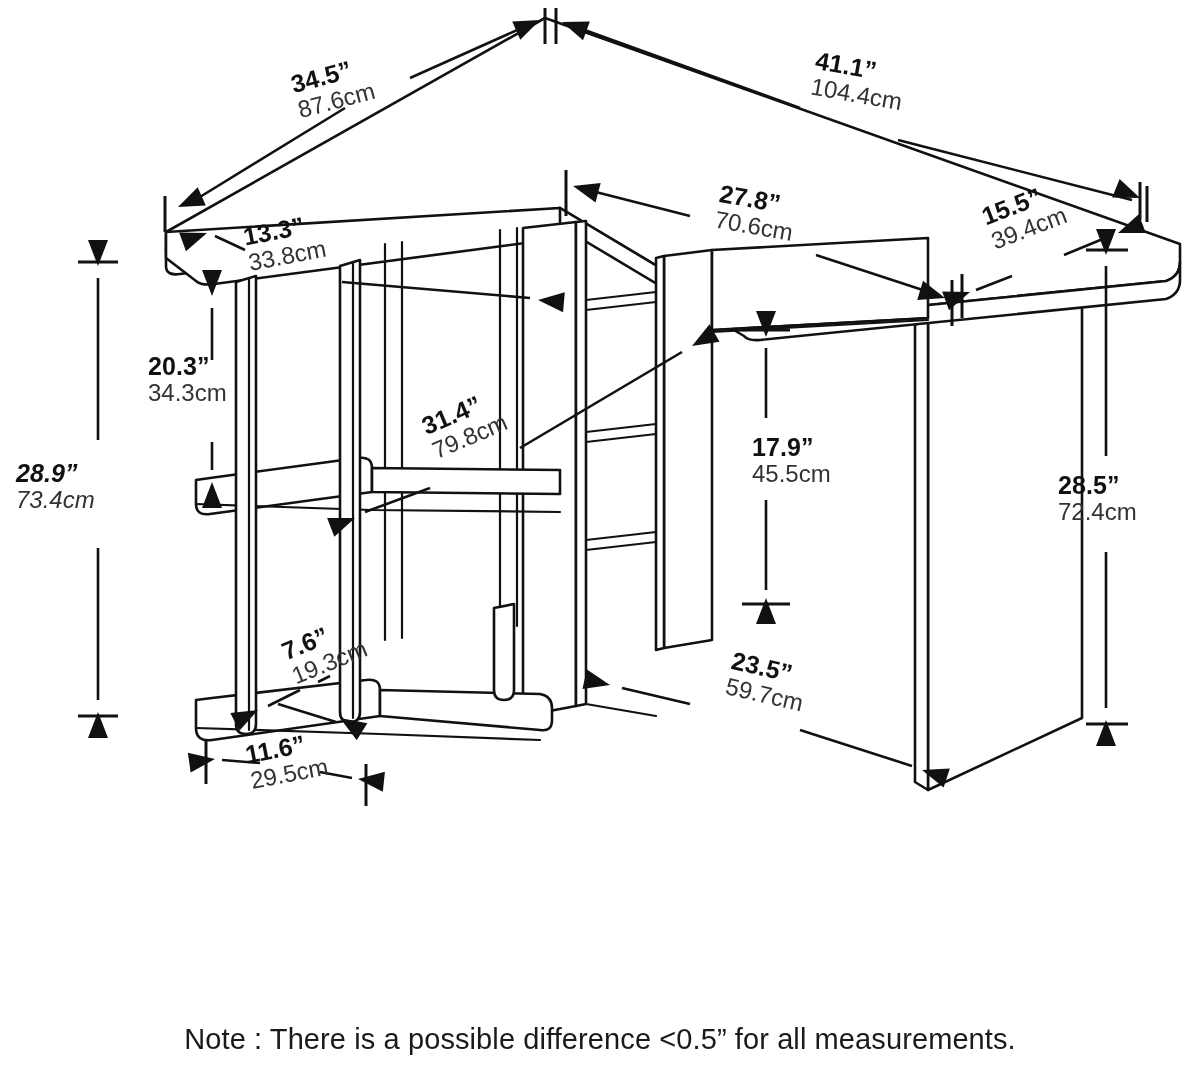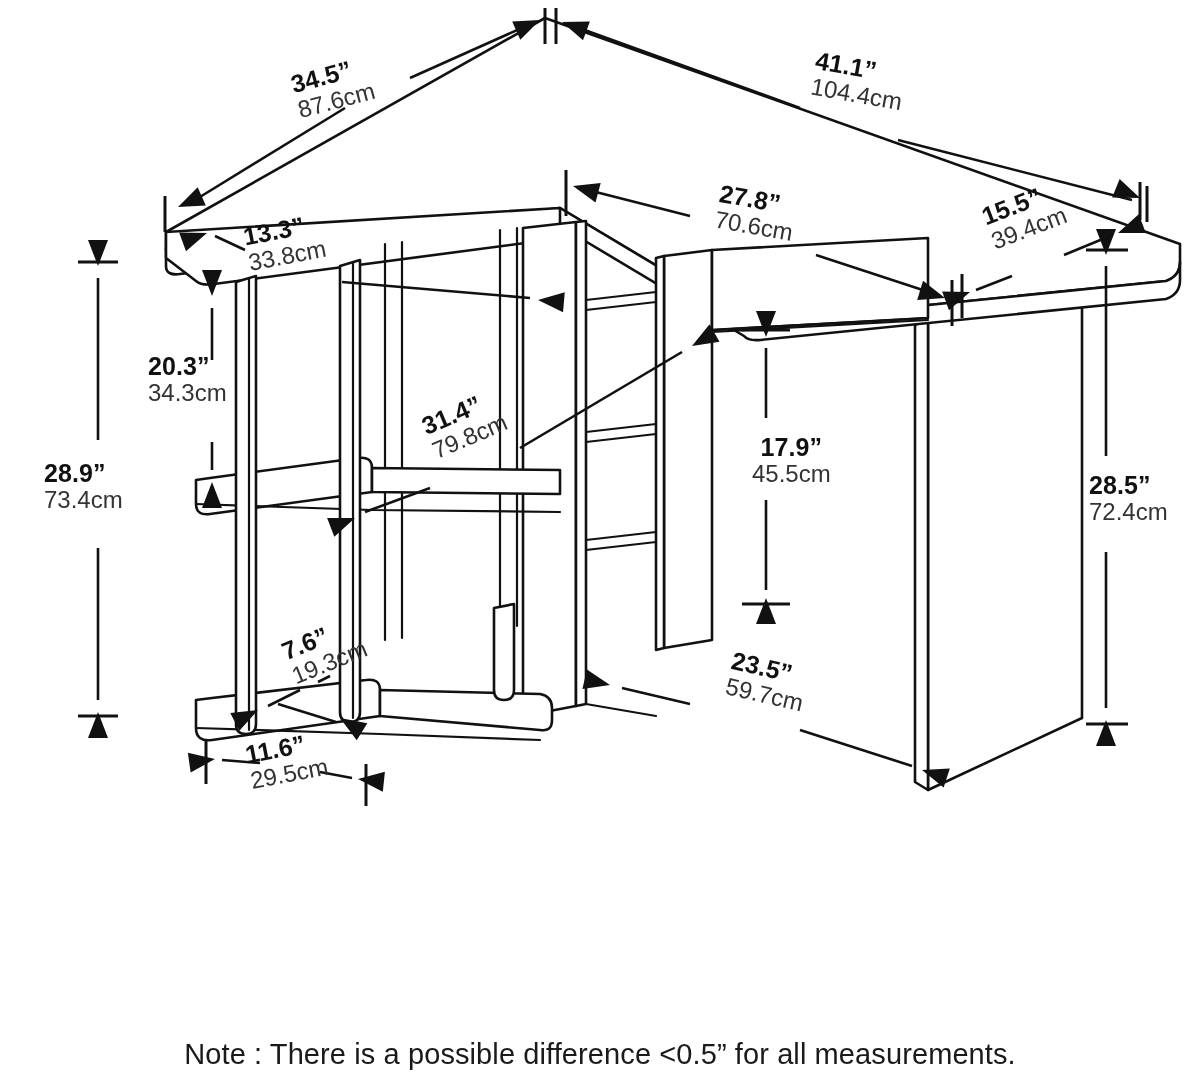--- a/index.html
+++ b/index.html
@@ -81,21 +81,20 @@
   .note-text {
     position: absolute;
     left: 0;
     top: 1023px;
     width: 1200px;
     text-align: center;
     font-size: 29px;
     font-weight: 400;
     color: #1a1a1a;
     letter-spacing: 0.1px;
-    margin-top: 15px;
   }
 </style>
 </head>
 <body>
 
 <div id="diagram-root">
 
   <svg id="scene" viewBox="0 0 1200 1073">
     <defs>
       <g id="ah-proto">
@@ -378,36 +377,36 @@
   <div class="dim-label" style="left:978px; top:205px; transform:rotate(-21deg); transform-origin:left top;">
     <span class="dim-in">15.5”</span>
     <span class="dim-cm">39.4cm</span>
   </div>
 
   <div class="dim-label" style="left:148px; top:353px;">
     <span class="dim-in">20.3”</span>
     <span class="dim-cm">34.3cm</span>
   </div>
 
-  <div class="dim-label" style="left:44px; top:460px;">
+  <div class="dim-label" style="left:16px; top:460px;font-style:italic;">
     <span class="dim-in">28.9”</span>
     <span class="dim-cm">73.4cm</span>
   </div>
 
   <div class="dim-label" style="left:418px; top:415px; transform:rotate(-23deg); transform-origin:left top;">
     <span class="dim-in">31.4”</span>
     <span class="dim-cm">79.8cm</span>
   </div>
 
-  <div class="dim-label" style="left:752px; top:434px;text-align:center;">
+  <div class="dim-label" style="left:752px; top:434px;">
     <span class="dim-in">17.9”</span>
     <span class="dim-cm">45.5cm</span>
   </div>
 
-  <div class="dim-label" style="left:1089px; top:472px;">
+  <div class="dim-label" style="left:1058px; top:472px;">
     <span class="dim-in">28.5”</span>
     <span class="dim-cm">72.4cm</span>
   </div>
 
   <div class="dim-label" style="left:278px; top:640px; transform:rotate(-22deg); transform-origin:left top;">
     <span class="dim-in">7.6”</span>
     <span class="dim-cm">19.3cm</span>
   </div>
 
   <div class="dim-label" style="left:243px; top:742px; transform:rotate(-11deg); transform-origin:left top;">

